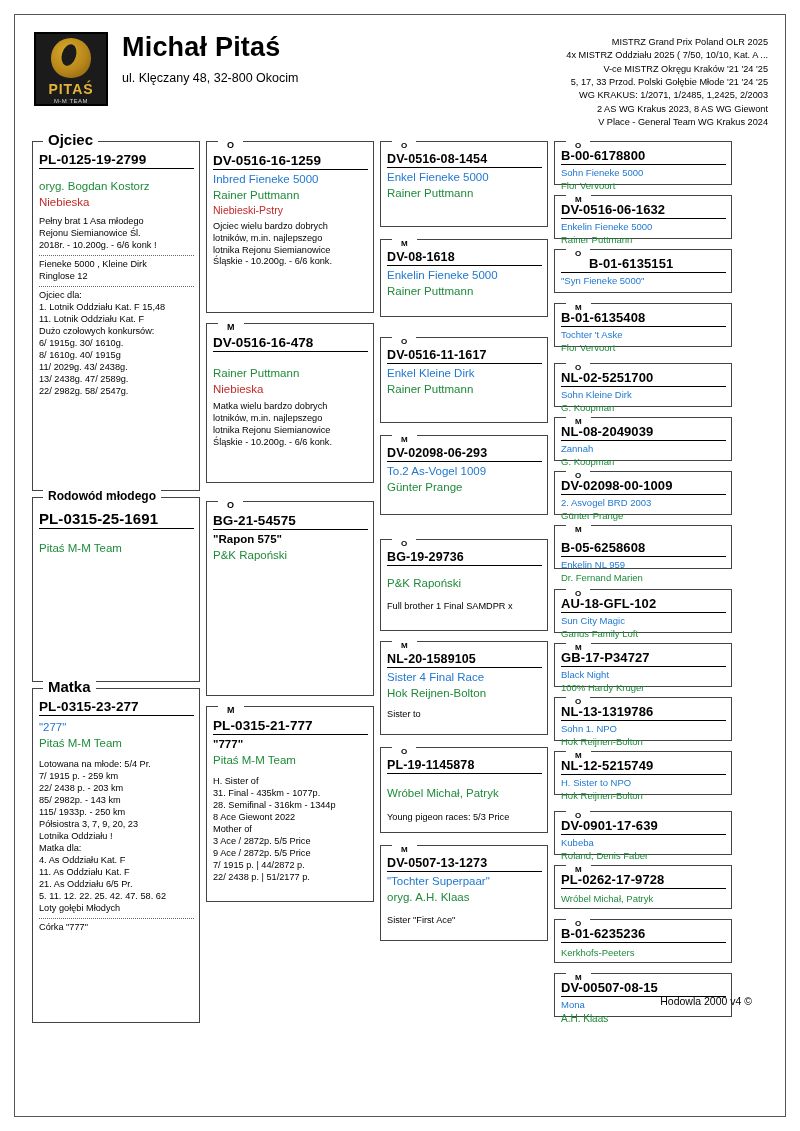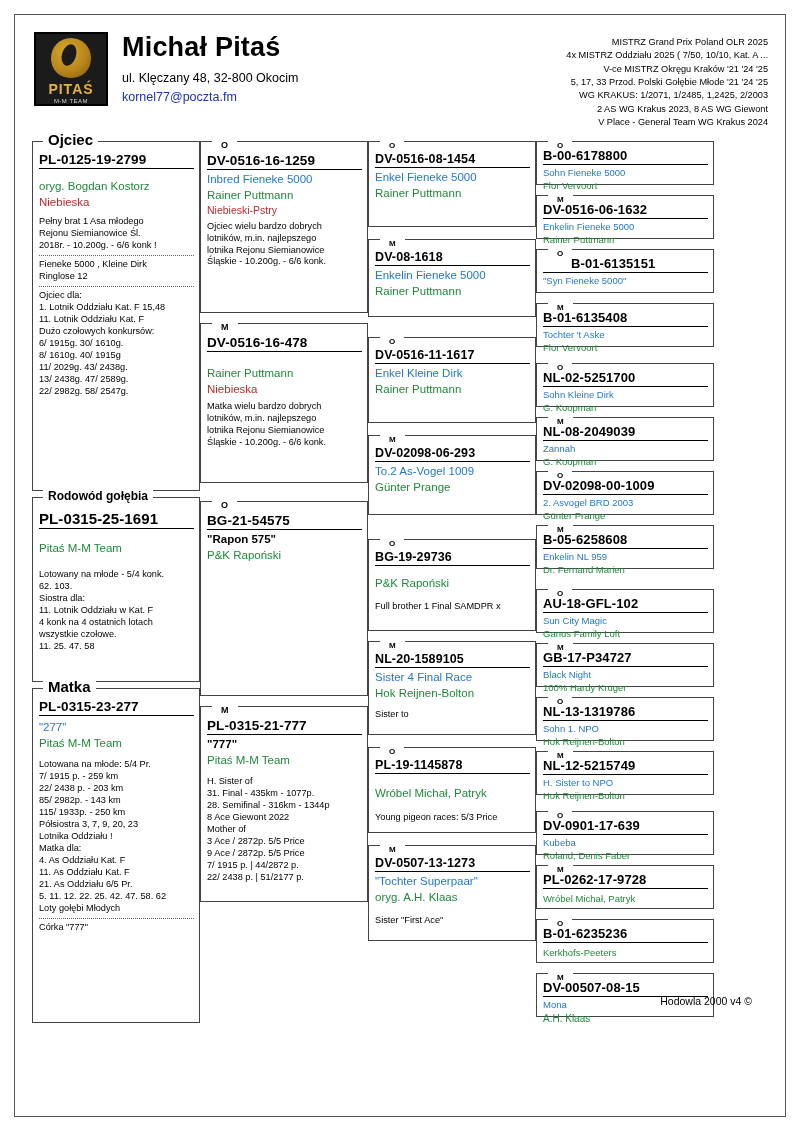--- a/index.html
+++ b/index.html
@@ -15,21 +15,21 @@
   .logo .bird:after{content:"";position:absolute;left:11px;top:6px;width:14px;height:22px;background:#1b1b1b;border-radius:50%;transform:rotate(18deg);}
   .logo .lname{color:#e2b43a;font-size:14px;font-weight:bold;letter-spacing:1px;margin-top:3px;}
   .logo .lsub{color:#cfcfcf;font-size:6px;letter-spacing:.5px;margin-top:1px;}
   .owner{margin-left:14px;flex:1 1 auto;}
   .owner h1{font-size:27px;margin:0 0 6px 0;font-weight:bold;letter-spacing:.2px;}
   .owner .addr{font-size:12.5px;line-height:1.5;}
   .owner .mail{color:#1a33bb;font-size:12.5px;margin-top:2px;}
   .titles{text-align:right;font-size:9.2px;line-height:1.45;flex:0 0 auto;padding-top:4px;max-width:330px;}
 
   
-  .grid{display:flex;padding:0 10px;margin-top:8px;align-items:flex-start;}
+  .grid{display:flex;gap:6px;padding:0 10px;margin-top:8px;align-items:flex-start;}
   .col{display:flex;flex-direction:column;}
   .col1{width:168px;}
   .col2{width:168px;}
   .col3{width:168px;}
   .col4{width:178px;}
 
   .box{border:1px solid #444;box-sizing:border-box;position:relative;padding:4px 5px 4px 6px;background:#fff;margin-bottom:6px;}
   .legend{position:absolute;top:-8px;left:10px;background:#fff;padding:0 5px;font-size:9px;font-weight:bold;}
   .legend.big{font-size:15px;top:-11px;font-weight:bold;}
   .ringbox{position:absolute;top:-7px;left:11px;background:#fff;padding:0 4px;line-height:1;}
@@ -54,21 +54,20 @@
 
     <div class="header">
       <div class="logo">
         <div class="bird"></div>
         <div class="lname">PITAŚ</div>
         <div class="lsub">M-M TEAM</div>
       </div>
       <div class="owner">
         <h1>Michał Pitaś</h1>
         <div class="addr">ul. Klęczany 48, 32-800 Okocim</div>
-        <div class="mail">kornel77@poczta.fm</div>
       </div>
       <div class="titles">
         <div>MISTRZ Grand Prix Poland OLR 2025</div>
         <div>4x MISTRZ Oddziału 2025 ( 7/50, 10/10, Kat. A ...</div>
         <div>V-ce MISTRZ  Okręgu Kraków '21 '24 '25</div>
         <div>5, 17, 33 Przod. Polski Gołębie Młode '21 '24 '25</div>
         <div>WG KRAKUS: 1/2071, 1/2485, 1,2425, 2/2003</div>
         <div>2 AS WG Krakus 2023, 8 AS WG Giewont</div>
         <div>V Place - General Team WG Krakus 2024</div>
       </div>
@@ -95,30 +94,23 @@
 11. Lotnik Oddziału Kat. F
 Dużo czołowych konkursów:
 6/ 1915g.          30/ 1610g.
 8/ 1610g.          40/ 1915g
 11/ 2029g.        43/ 2438g.
 13/ 2438g.        47/ 2589g.
 22/ 2982g.        58/ 2547g.</div>
         </div>
 
         <div class="box" style="height:185px;">
-          <div class="legend" style="font-size:12px;top:-9px;">Rodowód gołębia</div>
+          <div class="legend" style="font-size:12px;top:-9px;">Rodowód młodego</div>
           <div class="ringno" style="margin-top:8px;font-size:15px;">PL-0315-25-1691</div>
           <div class="name green" style="margin-top:12px;">Pitaś M-M Team</div>
-          <div class="desc" style="margin-top:12px;">Lotowany na młode - 5/4 konk.
-62. 103.
-Siostra dla:
-11. Lotnik Oddziału w Kat. F
-4 konk na 4 ostatnich lotach
-wszystkie czołowe.
-11. 25. 47. 58</div>
         </div>
 
         <div class="box" style="height:335px;">
           <div class="legend big">Matka</div>
           <div class="ringno" style="margin-top:6px;">PL-0315-23-277</div>
           <div class="name blue" style="margin-top:4px;">"277"</div>
           <div class="name green">Pitaś M-M Team</div>
           <div class="desc" style="margin-top:8px;">Lotowana na młode: 5/4 Pr.
 7/ 1915 p. - 259 km
 22/ 2438 p.  - 203 km
@@ -276,21 +268,21 @@
           <div class="name green" style="font-size:9.5px;">G. Koopman</div>
         </div>
         <div class="box" style="height:44px;margin-bottom:10px;">
           <div class="ringbox"><span class="legend" style="position:static;font-size:8px;">O</span></div>
           <div class="ringno" style="margin-top:2px;font-size:13px;">DV-02098-00-1009</div>
           <div class="name blue" style="font-size:9.5px;">2. Asvogel BRD 2003</div>
           <div class="name green" style="font-size:9.5px;">Günter Prange</div>
         </div>
         <div class="box" style="height:44px;margin-bottom:20px;">
           <div class="ringbox"><span class="legend" style="position:static;font-size:8px;">M</span></div>
-          <div class="ringno" style="margin-top:2px;font-size:13px;">B-05-6258608</div>
+          <div class="ringno" style="margin-top:10px;font-size:13px;">B-05-6258608</div>
           <div class="name blue" style="font-size:9.5px;">Enkelin NL 959</div>
           <div class="name green" style="font-size:9.5px;">Dr. Fernand Marien</div>
         </div>
         <div class="box" style="height:44px;margin-bottom:10px;">
           <div class="ringbox"><span class="legend" style="position:static;font-size:8px;">O</span></div>
           <div class="ringno" style="margin-top:2px;font-size:13px;">AU-18-GFL-102</div>
           <div class="name blue" style="font-size:9.5px;">Sun City Magic</div>
           <div class="name green" style="font-size:9.5px;">Ganus Family Loft</div>
         </div>
         <div class="box" style="height:44px;margin-bottom:10px;">

